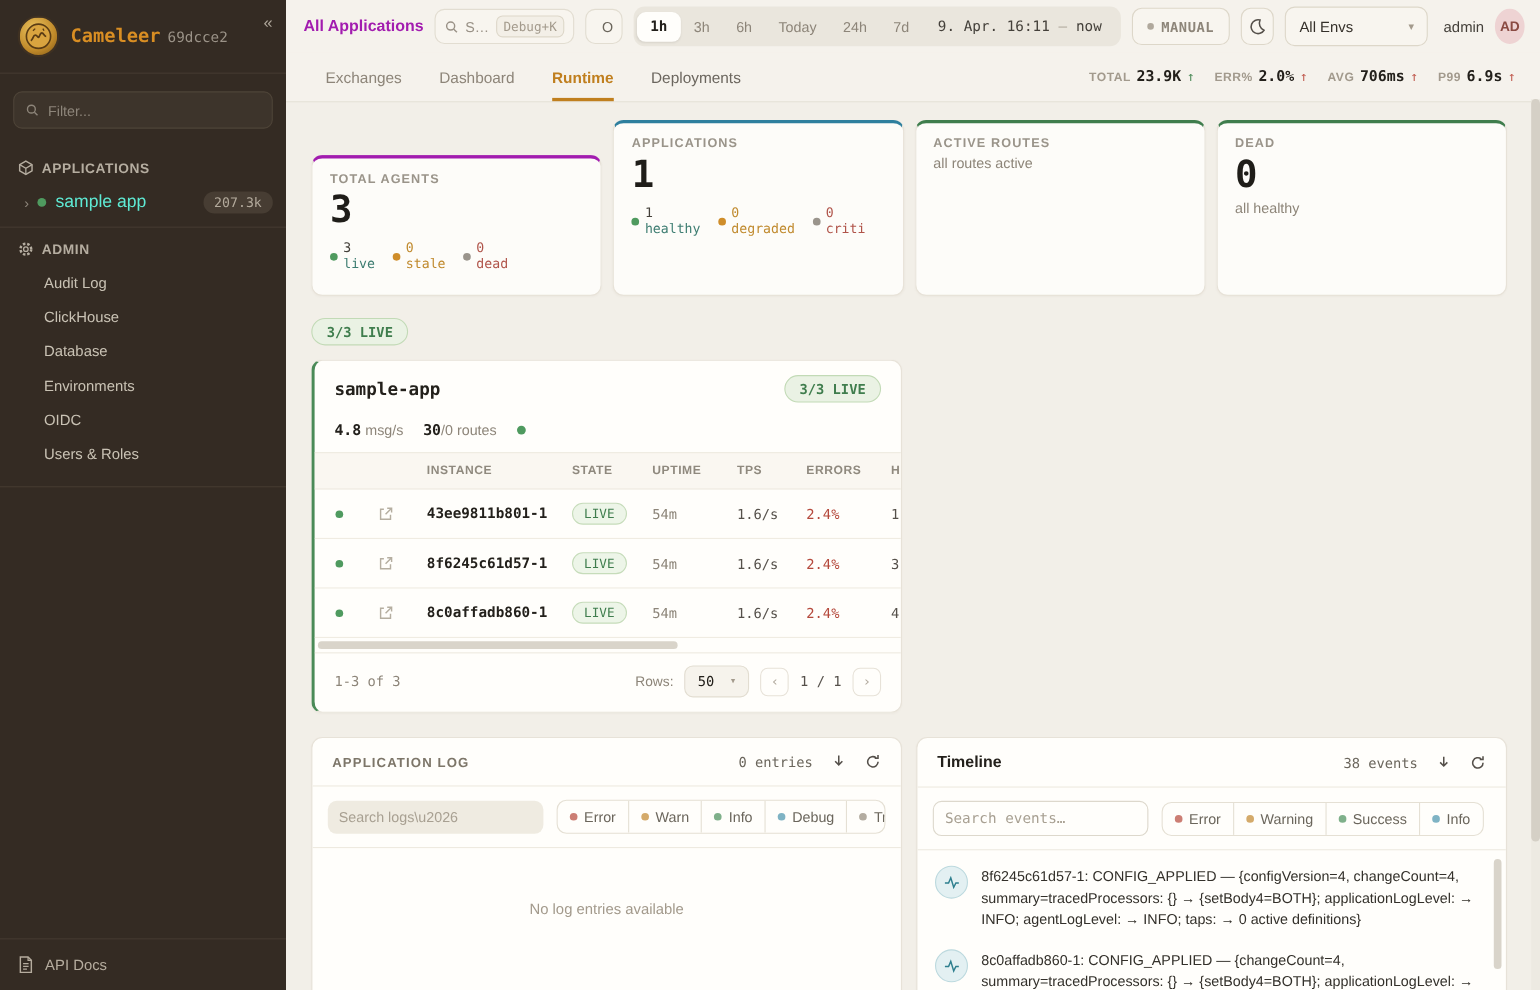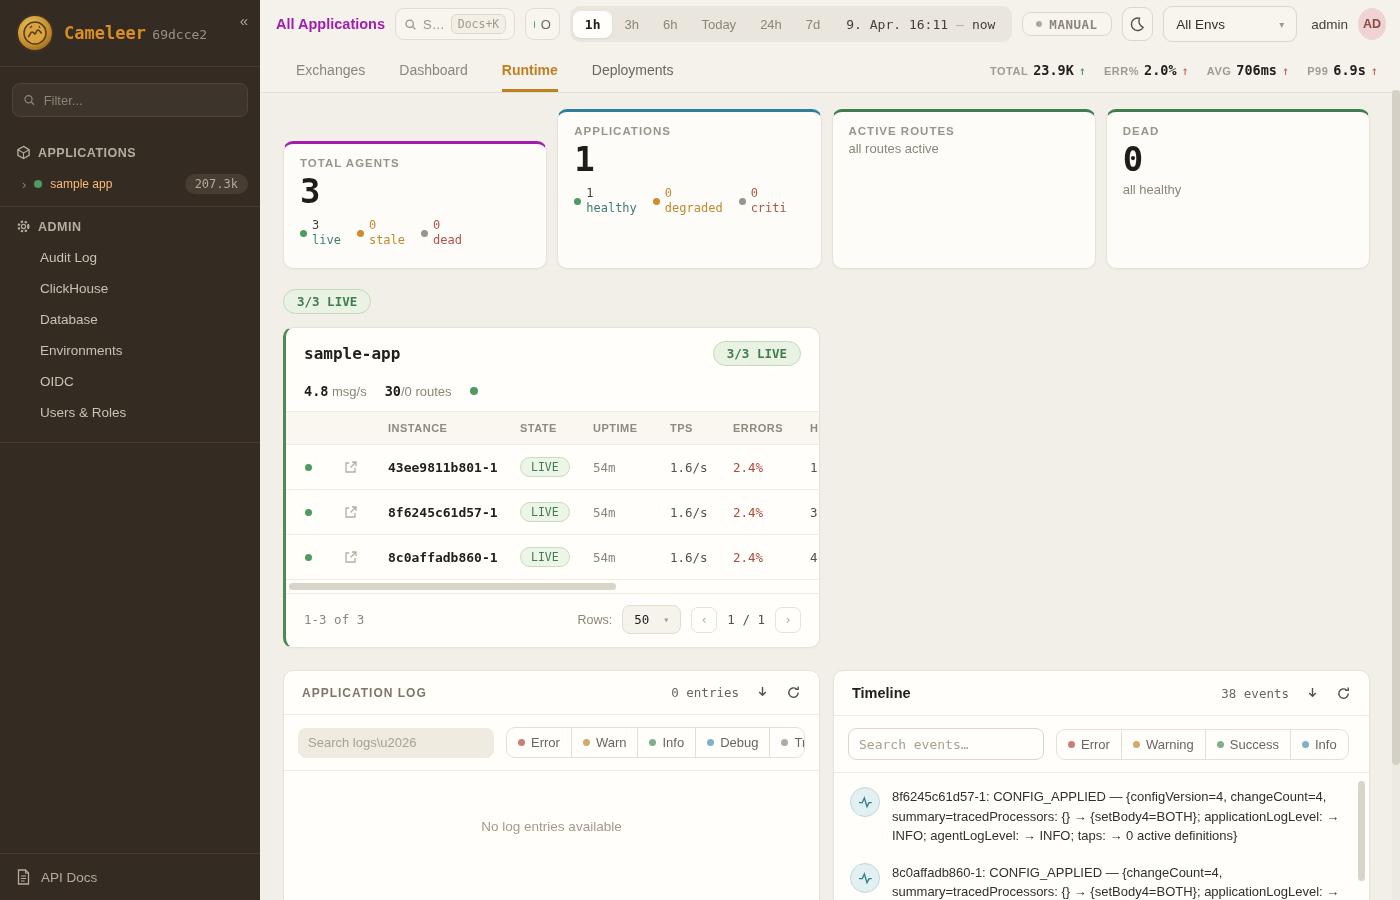--- a/index.html
+++ b/index.html
@@ -18,40 +18,40 @@
   .filter-box { margin:16px 12px; background:#3d342b; border:1px solid #4e4438; border-radius:8px; height:34px; display:flex; align-items:center; gap:8px; padding:0 10px; }
   .filter-box input { background:transparent; border:none; outline:none; color:#cfc8bb; font-size:13px; width:100%; font-family:"Liberation Sans", sans-serif; }
   .filter-box input::placeholder { color:#8d857a; }
   .sec-head { padding:12px 16px 8px; display:flex; align-items:center; gap:7px; color:#b5ada0; font-size:12.5px; font-weight:bold; letter-spacing:.5px; }
   .app-row { padding:6px 12px 12px 22px; display:flex; align-items:center; gap:8px; cursor:pointer; }
   .chev { color:#8d857a; font-size:13px; }
   .dot { border-radius:50%; display:inline-block; }
   .d8 { width:8px; height:8px; } .d7 { width:7px; height:7px; } .d6 { width:6px; height:6px; }
   .d-green { background:#4f9a5f; } .d-orange { background:#cf8d2a; } .d-gray { background:#9a948c; }
   .d-red { background:#cc7e74; } .d-warnc { background:#d4aa6a; } .d-infoc { background:#7fb08a; } .d-debugc { background:#7fb3c4; } .d-tracec { background:#b3aca0; } .d-teal { background:#7fb3c4; }
-  .app-name { font-size:12px; color:#fdba74; }
+  .app-name { font-size:16px; color:#5eead4; }
   .app-badge { margin-left:auto; background:#473d33; color:#b3aa9c; font-family:"DejaVu Sans Mono", monospace; font-size:12px; padding:3px 10px; border-radius:11px; }
   .admin-item { padding:8px 16px 8px 40px; font-size:13.5px; color:#c9c2b4; cursor:pointer; }
   .side-spacer { flex:1; }
   .api-docs { border-top:1px solid #453b31; padding:15px 16px; display:flex; align-items:center; gap:10px; color:#b5ac9e; font-size:13.5px; cursor:pointer; }
 
   
   .main { flex:1; display:flex; flex-direction:column; min-width:0; }
   .topbar { height:48px; display:flex; align-items:center; gap:10px; padding:0 14px 0 16px; background:#f5f2ec; }
   .tb-title { font-weight:bold; font-size:14.5px; color:#a21caf; white-space:nowrap; }
   .search-pill { border:1px solid #e2ddd1; background:#f8f5ef; border-radius:9px; height:32px; display:flex; align-items:center; gap:6px; padding:0 8px; color:#9a9287; font-size:13px; cursor:pointer; }
   .kbd { border:1px solid #ddd7c9; background:#f3efe7; border-radius:6px; font-family:"DejaVu Sans Mono", monospace; font-size:11.5px; color:#a39a8c; padding:2px 6px; }
   .status-pill { border:1px solid #e2ddd1; background:#f8f5ef; border-radius:9px; height:32px; width:37px; display:flex; align-items:center; gap:6px; padding:0 8px; overflow:hidden; color:#6b665c; font-size:13px; }
   .seg { background:#eae6dd; border-radius:10px; height:36px; display:flex; align-items:center; padding:3px; }
   .seg-btn { padding:6px 12px; font-size:13px; color:#8d8579; border-radius:8px; cursor:pointer; white-space:nowrap; }
   .seg-btn.active { background:#fffefb; color:#23201b; font-weight:bold; box-shadow:0 1px 2px rgba(0,0,0,.08); }
   .seg-date { display:flex; gap:8px; align-items:center; padding:0 14px; font-family:"DejaVu Sans Mono", monospace; font-size:13px; color:#44403a; white-space:nowrap; }
   .seg-date .sep { color:#b0a89c; }
   .btn { border:1px solid #ddd7c9; background:#f8f5ef; border-radius:9px; display:flex; align-items:center; gap:7px; cursor:pointer; }
-  .manual-btn { height:24px; padding:0 13px; font-family:"DejaVu Sans Mono", monospace; font-size:12.5px; font-weight:bold; letter-spacing:.5px; color:#8d8579; }
+  .manual-btn { height:34px; padding:0 13px; font-family:"DejaVu Sans Mono", monospace; font-size:12.5px; font-weight:bold; letter-spacing:.5px; color:#8d8579; }
   .icon-btn { width:36px; height:34px; justify-content:center; color:#55504a; }
   .env-select { height:36px; width:150px; padding:0 12px; justify-content:space-between; font-size:13.5px; color:#35302a; }
   .caret { color:#a39a8c; font-size:10px; }
   .user-name { font-size:13.5px; color:#44403a; margin-left:4px; }
   .avatar { width:32px; height:32px; border-radius:50%; background:#eed3d3; color:#8a4a42; font-weight:bold; font-size:12.5px; display:flex; align-items:center; justify-content:center; }
 
   .tabbar { height:45px; display:flex; align-items:stretch; padding:0 22px 0 36px; background:#f5f2ec; border-bottom:1px solid #e5e1d6; }
   .tabs { display:flex; gap:34px; }
   .tab { display:flex; align-items:center; font-size:14px; color:#8d8579; border-bottom:3px solid transparent; padding-top:3px; cursor:pointer; }
   .tab.active { color:#c07f1e; font-weight:bold; border-bottom-color:#c07f1e; }
@@ -208,21 +208,21 @@
 <div class="main">
 
   <div class="topbar">
     <span class="tb-title">All Applications</span>
     <div class="search-pill">
       <svg width="13" height="13" viewBox="0 0 16 16">
         <circle cx="7" cy="7" r="4.5" fill="none" stroke="#9a9287" stroke-width="1.6"></circle>
         <line x1="10.5" y1="10.5" x2="14" y2="14" stroke="#9a9287" stroke-width="1.6"></line>
       </svg>
       <span>S…</span>
-      <span class="kbd">Docs+K</span>
+      <span class="kbd">Debug+K</span>
     </div>
     <div class="status-pill">
       <span class="dot d7 d-green"></span>
       <span>O</span>
     </div>
     <div class="seg">
       <div class="seg-btn active mono">1h</div>
       <div class="seg-btn">3h</div>
       <div class="seg-btn">6h</div>
       <div class="seg-btn">Today</div>

